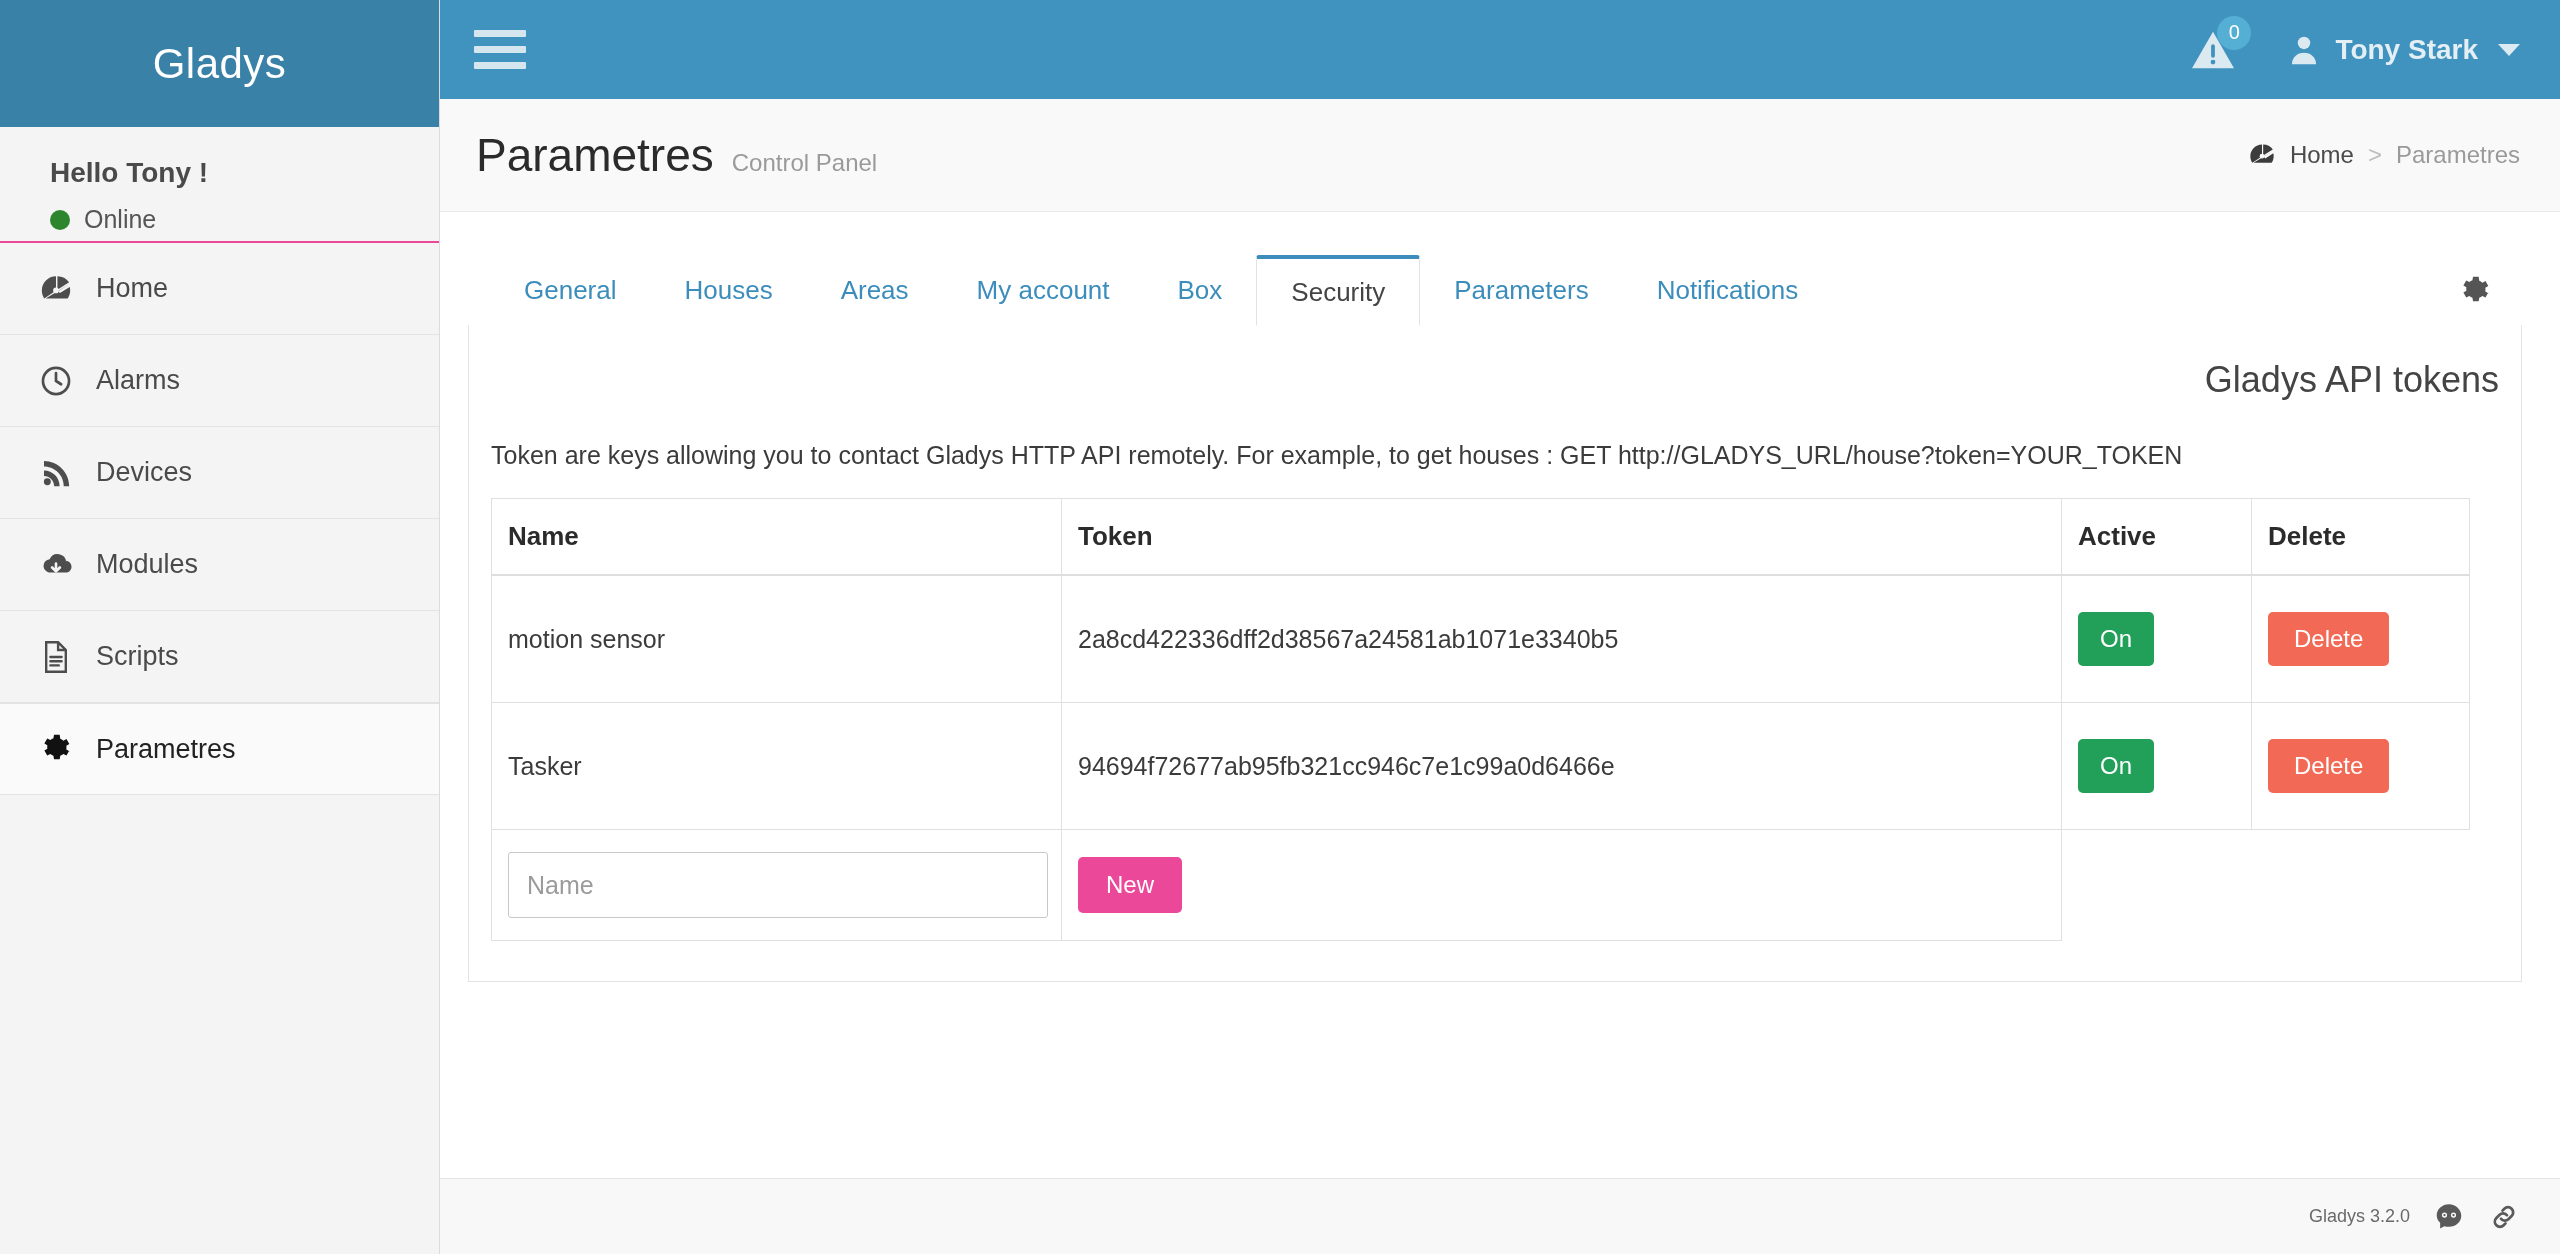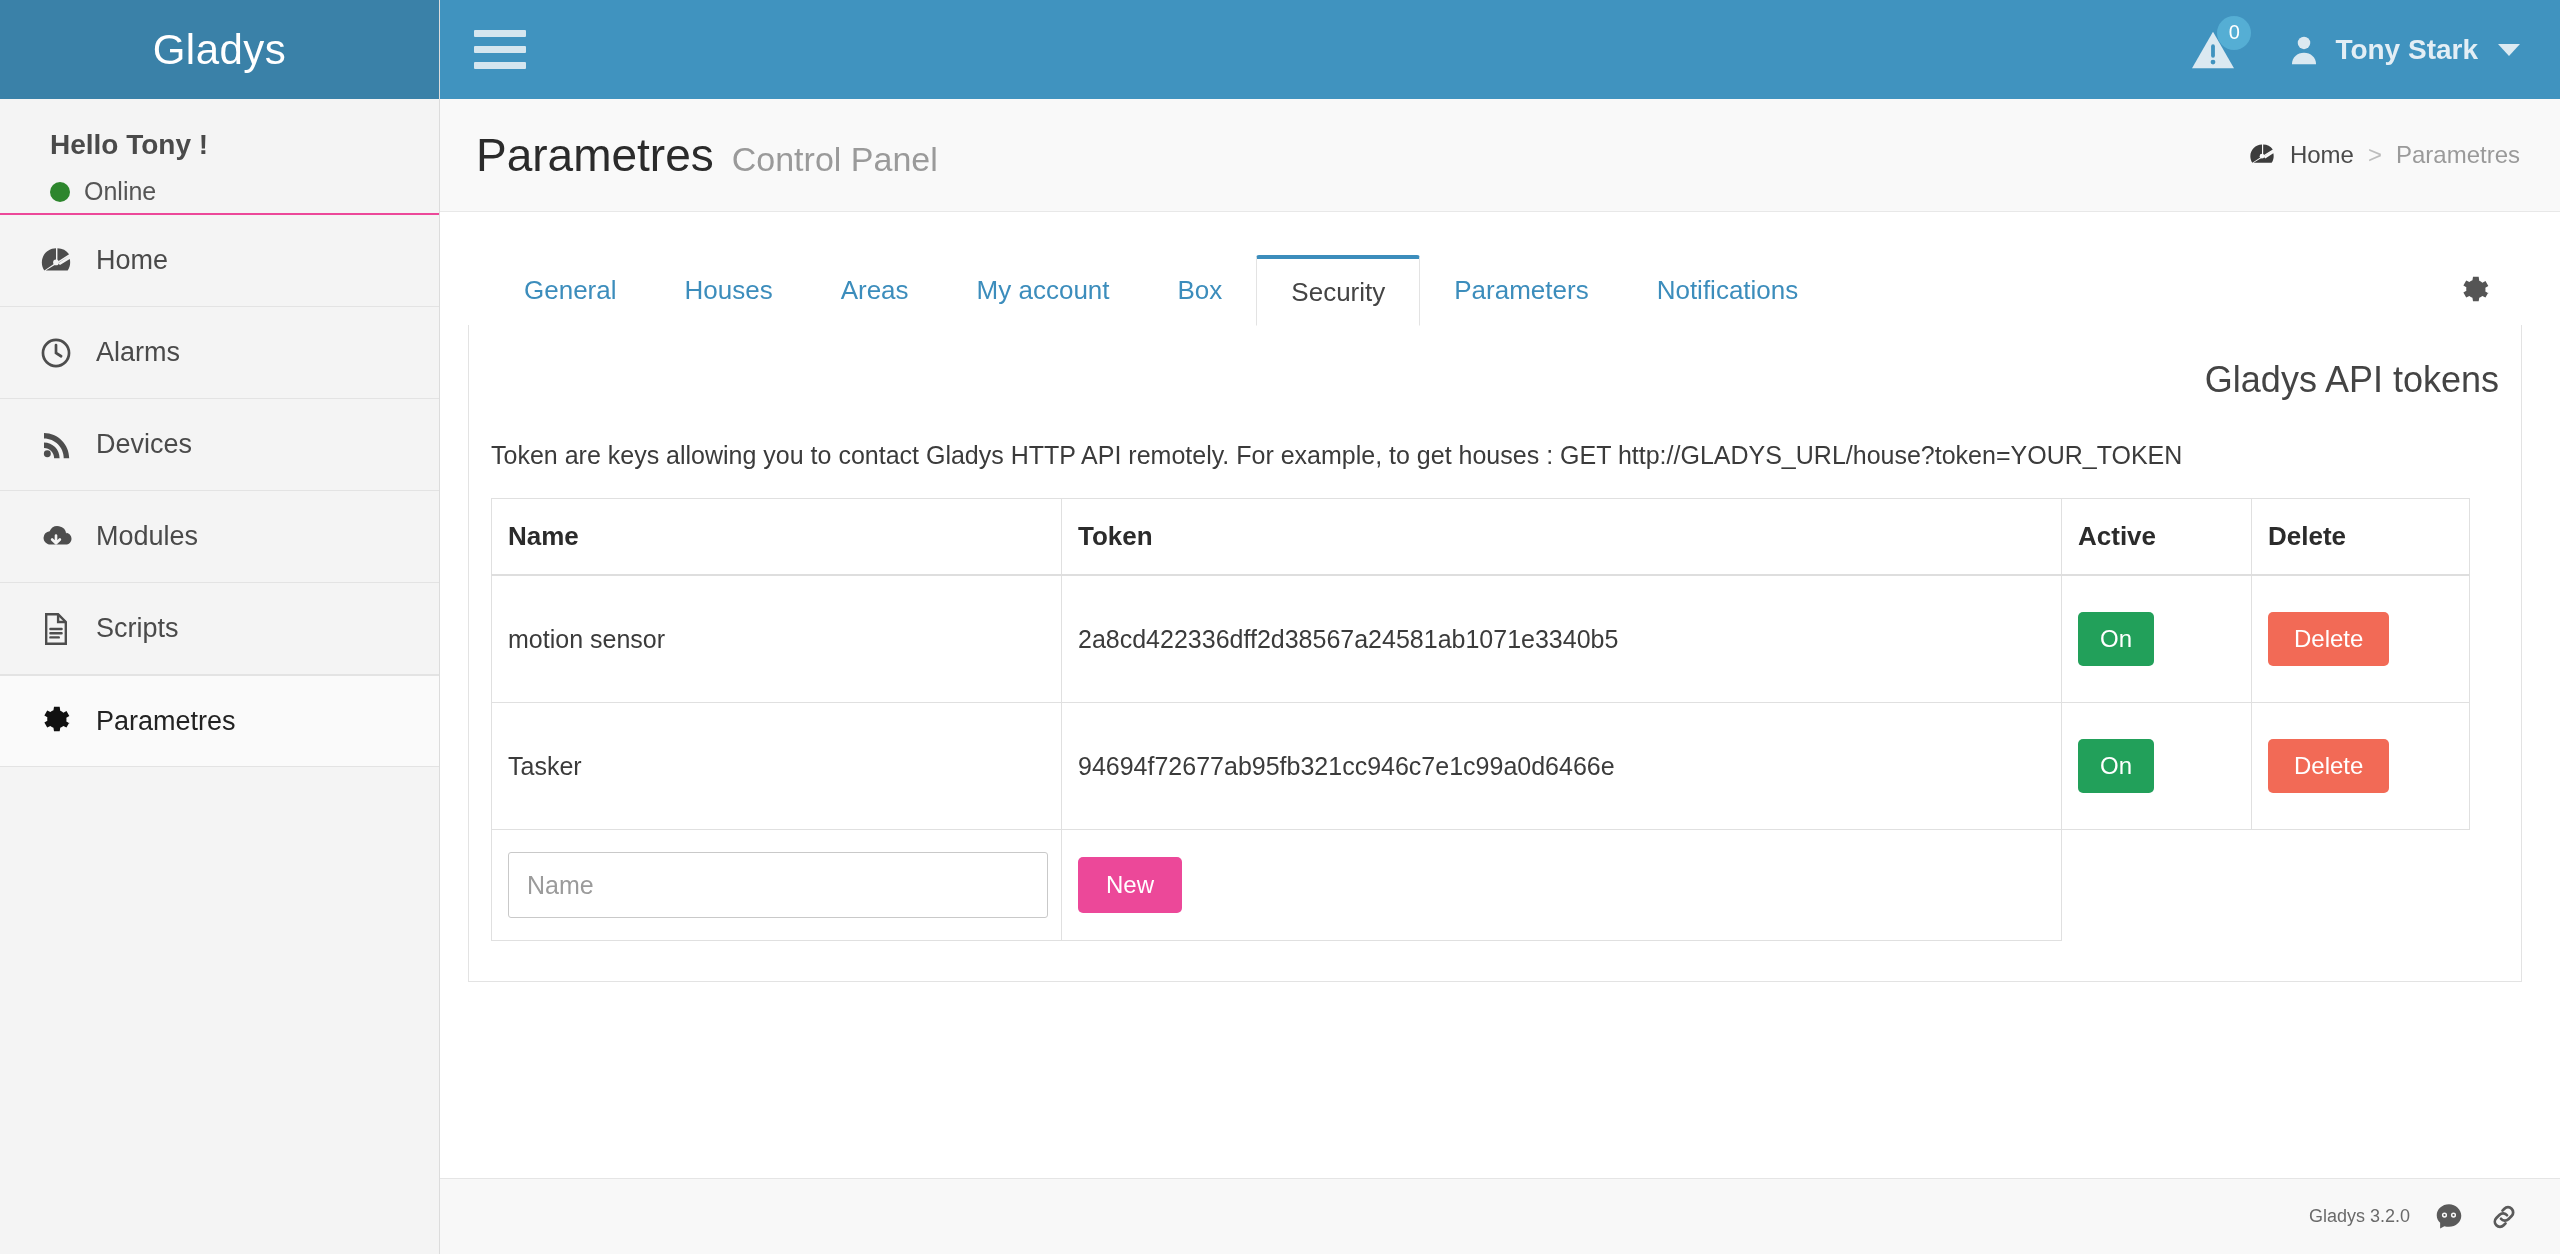--- a/index.html
+++ b/index.html
@@ -22,21 +22,21 @@
   .sidebar {
     width: 440px;
     flex: 0 0 440px;
     height: 1254px;
     background: #f4f4f4;
     border-right: 1px solid #dcdcdc;
     position: relative;
     z-index: 5;
   }
   .brand {
-    height: 99px;
+    height: 127px;
     background: #3a81a8;
     display: flex;
     align-items: center;
     justify-content: center;
   }
   .brand-text {
     color: #ffffff;
     font-size: 42px;
     font-weight: 400;
     letter-spacing: 0.5px;
@@ -184,21 +184,21 @@
     justify-content: space-between;
     padding: 0 40px 0 36px;
   }
   .pagetitle-wrap { display: flex; align-items: baseline; gap: 18px; }
   .pagetitle {
     font-size: 46px;
     color: #2b2b2b;
     font-weight: 400;
   }
   .pagesubtitle {
-    font-size: 34px;
+    font-size: 24px;
     color: #9a9a9a;
   }
   .breadcrumb {
     display: flex;
     align-items: center;
     gap: 14px;
     font-size: 24px;
     color: #9a9a9a;
   }
   .breadcrumb .bc-home { color: #4a4a4a; cursor: pointer; }

